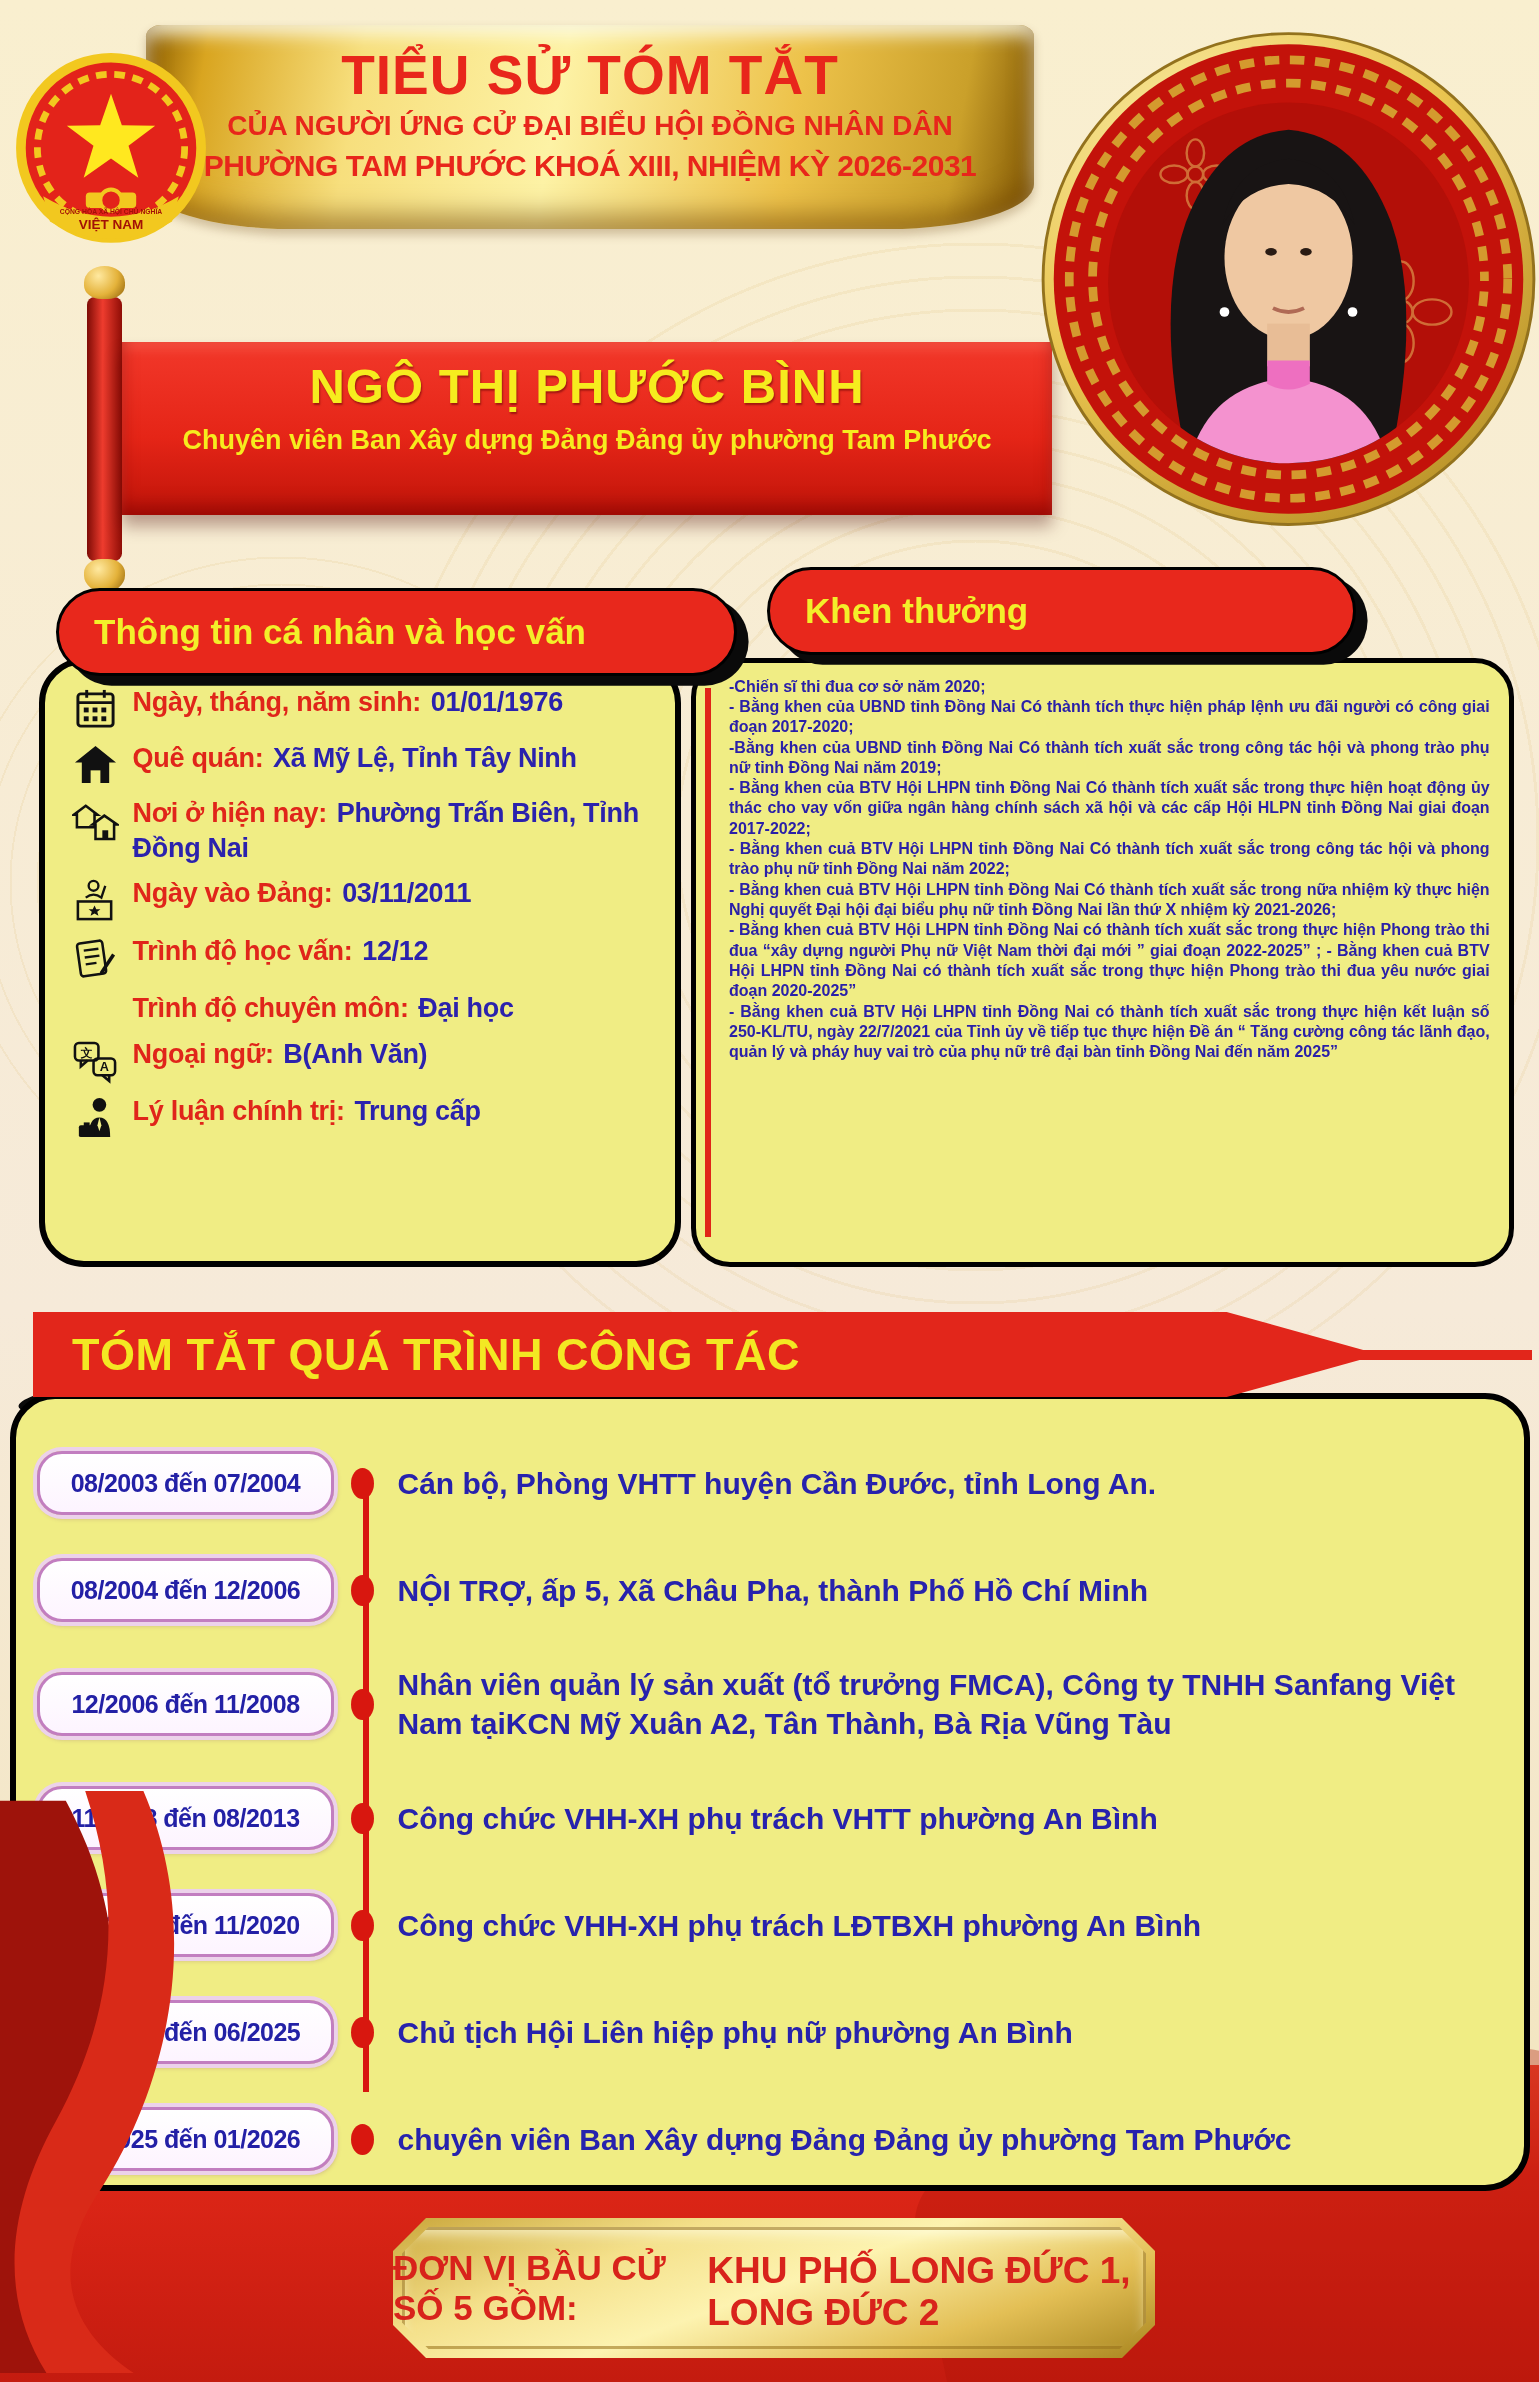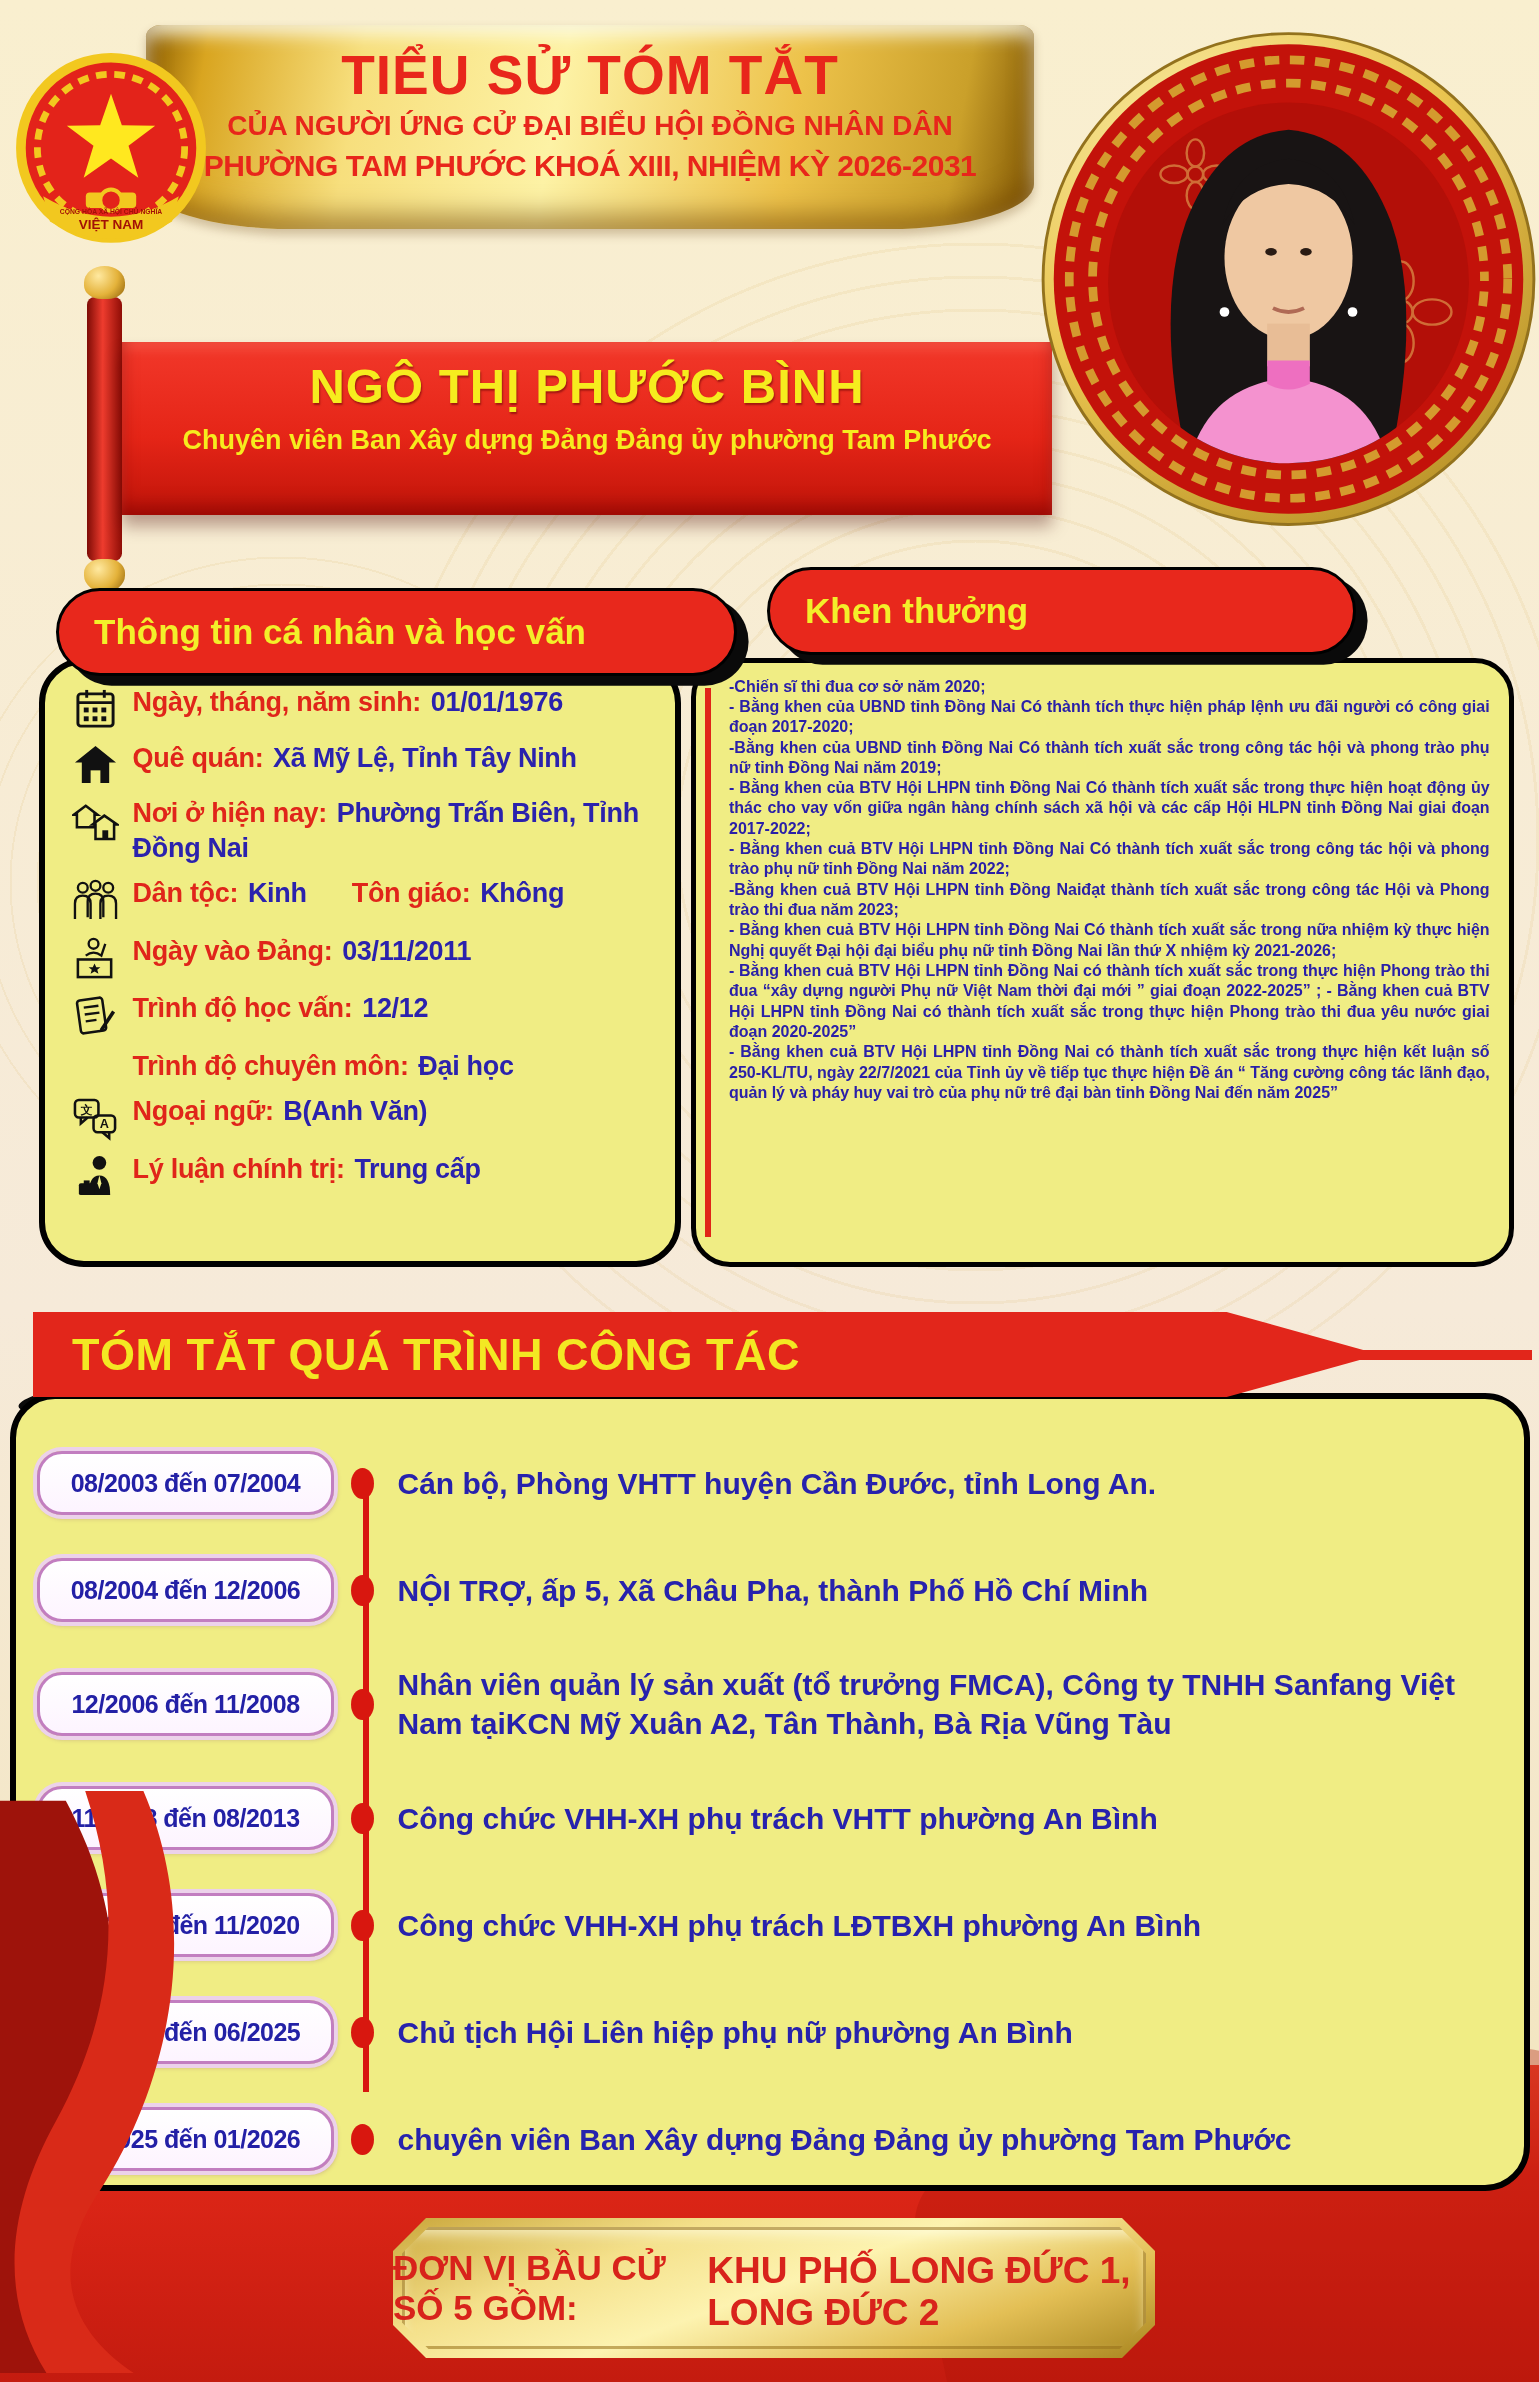--- a/index.html
+++ b/index.html
@@ -223,33 +223,20 @@
         <svg width="47" height="45" viewBox="0 0 48 46">
             <path d="M14 8 L26 17 L23 17 L23 30 L5 30 L5 17 L2 17 Z" fill="none" stroke="#111" stroke-width="2.6"></path>
             <path d="M33 18 L46 27 L43 27 L43 42 L24 42 L24 27 L21 27 Z" fill="none" stroke="#111" stroke-width="2.6"></path>
             <rect x="31" y="33" width="6" height="9" fill="#111"></rect>
           </svg>
       </span>
       <div class="rtext"><span class="lbl">Nơi ở hiện nay:</span><span class="val">Phường Trấn Biên, Tỉnh Đồng Nai</span></div>
     </div>
     <div class="info-row">
       <span class="icell">
-        <svg width="49" height="45" viewBox="0 0 50 46">
-            <circle cx="12" cy="10" r="5" fill="none" stroke="#111" stroke-width="2.4"></circle>
-            <circle cx="25" cy="8" r="5" fill="none" stroke="#111" stroke-width="2.4"></circle>
-            <circle cx="38" cy="10" r="5" fill="none" stroke="#111" stroke-width="2.4"></circle>
-            <path d="M4 42 V26 Q4 18 12 18 Q20 18 20 26 V42" fill="none" stroke="#111" stroke-width="2.4"></path>
-            <path d="M17 40 V24 Q17 16 25 16 Q33 16 33 24 V40" fill="none" stroke="#111" stroke-width="2.4"></path>
-            <path d="M30 42 V26 Q30 18 38 18 Q46 18 46 26 V42" fill="none" stroke="#111" stroke-width="2.4"></path>
-          </svg>
-      </span>
-      <div class="rtext"><span class="lbl">Dân tộc:</span><span class="val">Kinh</span><span class="lbl2">Tôn giáo:</span><span class="val">Không</span></div>
-    </div>
-    <div class="info-row">
-      <span class="icell">
         <svg width="47" height="45" viewBox="0 0 48 46">
             <circle cx="22" cy="8" r="5" fill="none" stroke="#111" stroke-width="2.4"></circle>
             <path d="M14 20 Q22 14 30 20 L34 8" fill="none" stroke="#111" stroke-width="2.4"></path>
             <rect x="6" y="24" width="34" height="18" fill="none" stroke="#111" stroke-width="2.6"></rect>
             <polygon points="23,28 24.8,32 29,32 25.8,34.6 27,38.6 23,36.2 19,38.6 20.2,34.6 17,32 21.2,32" fill="#111"></polygon>
           </svg>
       </span>
       <div class="rtext"><span class="lbl">Ngày vào Đảng:</span><span class="val">03/11/2011</span></div>
     </div>
     <div class="info-row">
@@ -295,21 +282,20 @@
     </div>
   </div>
 
   <div class="awards-box">
     <div>
         <div class="award-line">-Chiến sĩ thi đua cơ sở năm 2020;</div>
         <div class="award-line">- Bằng khen của UBND tỉnh Đồng Nai Có thành tích thực hiện pháp lệnh ưu đãi người có công giai đoạn 2017-2020;</div>
         <div class="award-line">-Bằng khen của UBND tỉnh Đồng Nai Có thành tích xuất sắc trong công tác hội và phong trào phụ nữ tỉnh Đồng Nai năm 2019;</div>
         <div class="award-line"> - Bằng khen của BTV Hội LHPN tỉnh Đồng Nai Có thành tích xuất sắc trong thực hiện hoạt động ủy thác cho vay vốn giữa ngân hàng chính sách xã hội và các cấp Hội HLPN tỉnh Đồng Nai giai đoạn 2017-2022;</div>
         <div class="award-line">- Bằng khen cuả BTV Hội LHPN tỉnh Đồng Nai Có thành tích xuất sắc trong công tác hội và phong trào phụ nữ tỉnh Đồng Nai năm 2022;</div>
-        <div class="award-line">-Bằng khen cuả BTV Hội LHPN tỉnh Đồng Naiđạt thành tích xuất sắc trong công tác Hội và Phong trào thi đua năm 2023;</div>
         <div class="award-line">- Bằng khen cuả BTV Hội LHPN tỉnh Đồng Nai Có thành tích xuất sắc trong nữa nhiệm kỳ thực hiện Nghị quyết Đại hội đại biểu phụ nữ tỉnh Đồng Nai lần thứ X nhiệm kỳ 2021-2026;</div>
         <div class="award-line">- Bằng khen cuả BTV Hội LHPN tỉnh Đồng Nai có thành tích xuất sắc trong thực hiện Phong trào thi đua “xây dựng người Phụ nữ Việt Nam thời đại mới ” giai đoạn 2022-2025” ; - Bằng khen cuả BTV Hội LHPN tỉnh Đồng Nai có thành tích xuất sắc trong thực hiện Phong trào thi đua yêu nước giai đoạn 2020-2025”</div>
         <div class="award-line">- Bằng khen cuả BTV Hội LHPN tỉnh Đồng Nai có thành tích xuất sắc trong thực hiện kết luận số 250-KL/TU, ngày 22/7/2021 của Tỉnh ủy về tiếp tục thực hiện Đề án “ Tăng cường công tác lãnh đạo, quản lý và pháy huy vai trò của phụ nữ trê đại bàn tỉnh Đồng Nai đến năm 2025”</div>
       </div>
   </div>
 
   <div class="career-shadow"></div>
   <div class="career-banner">
     <span class="txt">TÓM TẮT QUÁ TRÌNH CÔNG TÁC</span>
   </div>

